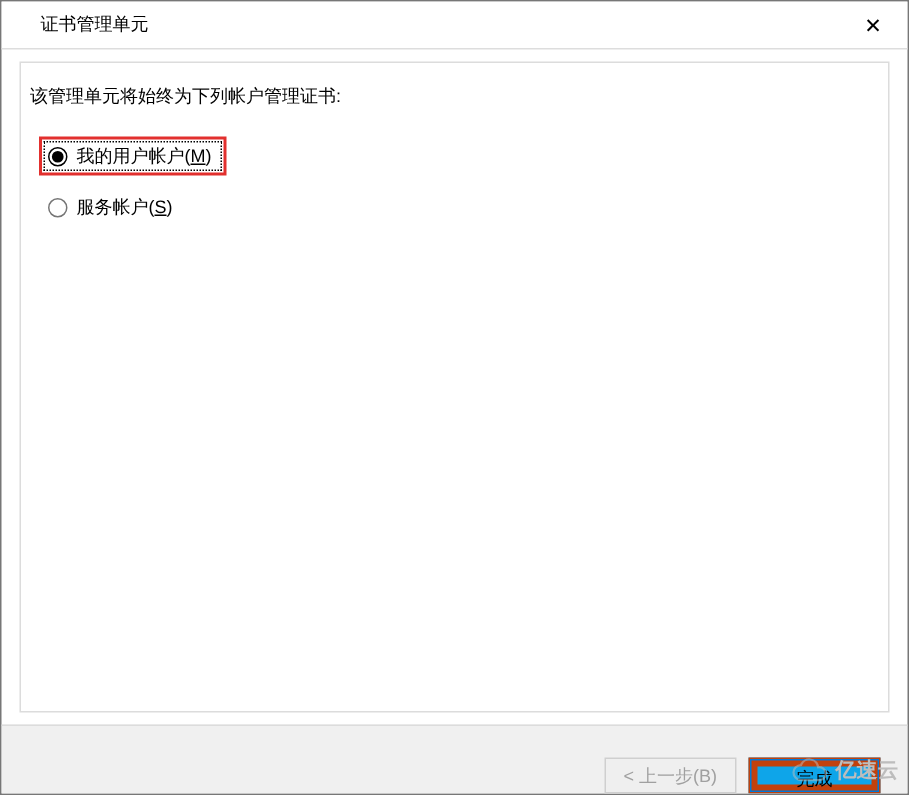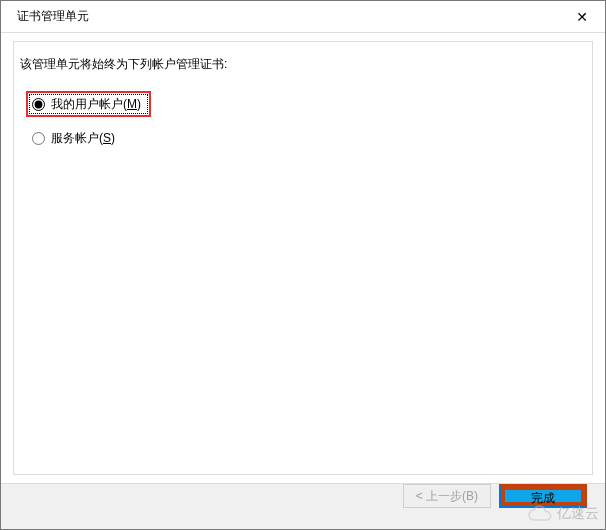--- a/index.html
+++ b/index.html
@@ -11,21 +11,21 @@
       width: 606px;
       height: 530px;
       position: relative;
       border: 1px solid #777;
     }
     .titlebar {
       height: 32px;
       display: flex;
       align-items: center;
       justify-content: space-between;
-      padding-left: 16px;
+      padding-left: 26px;
       border-bottom: 1px solid #ddd;
       background: #fff;
     }
     .titlebar-title {
       font-size: 12px;
       color: #000;
     }
     .close-btn {
       width: 46px;
       height: 32px;
@@ -80,21 +80,21 @@
     }
     .footer {
       position: absolute;
       left: 0;
       right: 0;
       bottom: 0;
       height: 46px;
       background: #f0f0f0;
       border-top: 1px solid #dcdcdc;
       display: flex;
-      align-items: flex-start;
+      align-items: flex-end;
       justify-content: flex-end;
       padding-right: 18px;
       gap: 8px;
     }
     .btn {
       min-width: 88px;
       height: 24px;
       font-size: 12px;
       font-family: inherit;
       border: 1px solid #adadad;
@@ -116,20 +116,21 @@
     .watermark {
       position: absolute;
       right: 6px;
       bottom: 6px;
       display: flex;
       align-items: center;
       gap: 4px;
       color: #bdbdbd;
       font-size: 14px;
       pointer-events: none;
+      font-weight: bold;
     }
     .watermark svg { opacity: 0.5; }
   </style>
 </head>
 <body>
 
 <div class="titlebar">
   <span class="titlebar-title">证书管理单元</span>
   <button class="close-btn">
     <span>✕</span>

